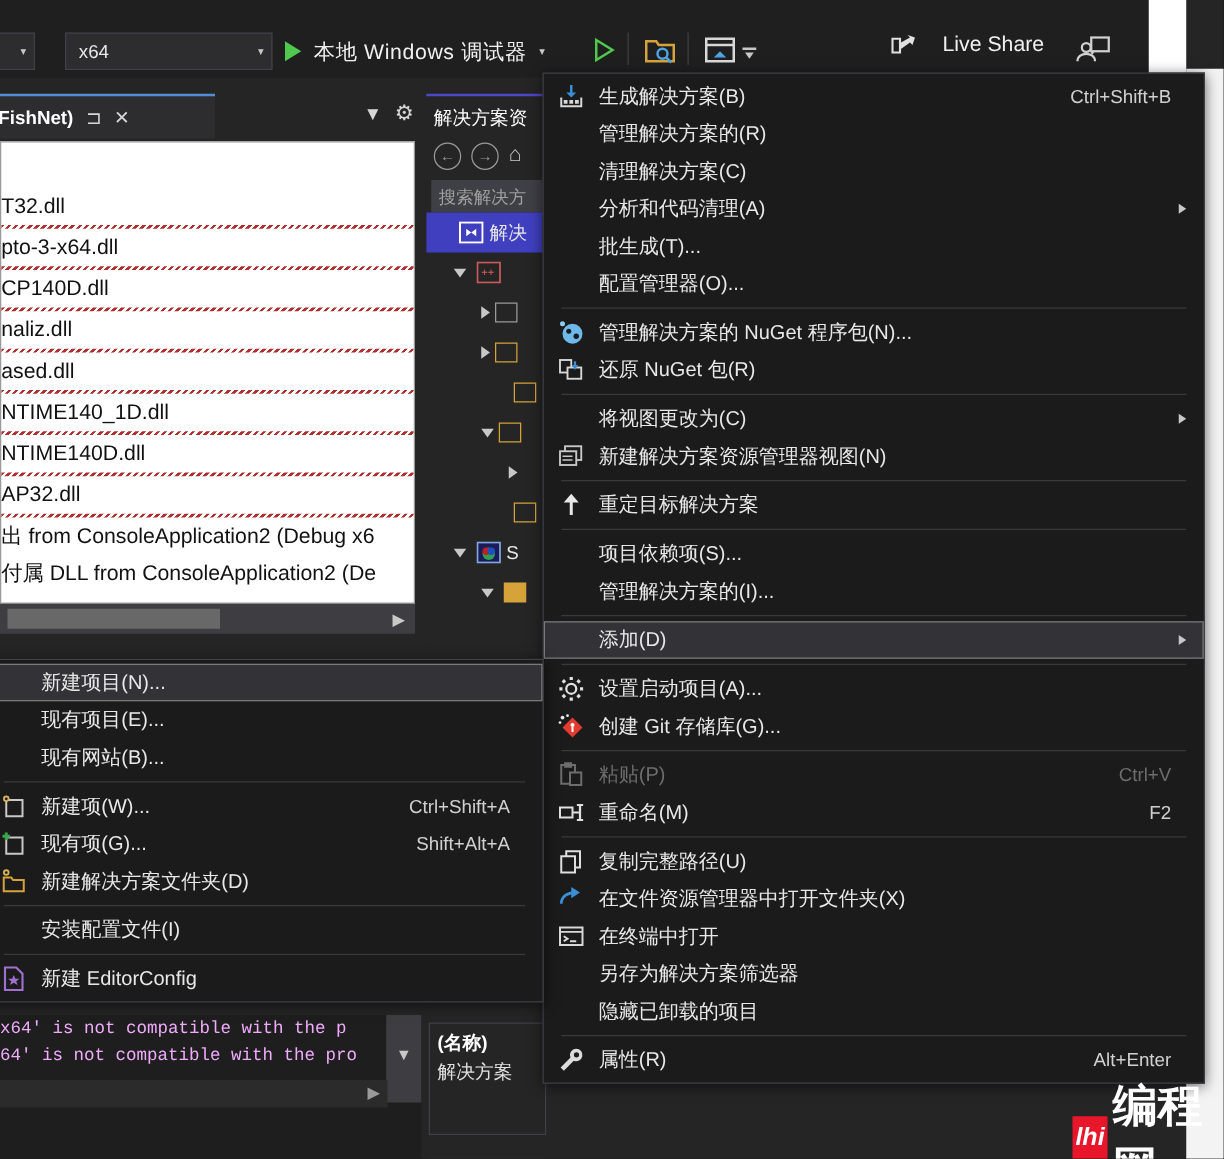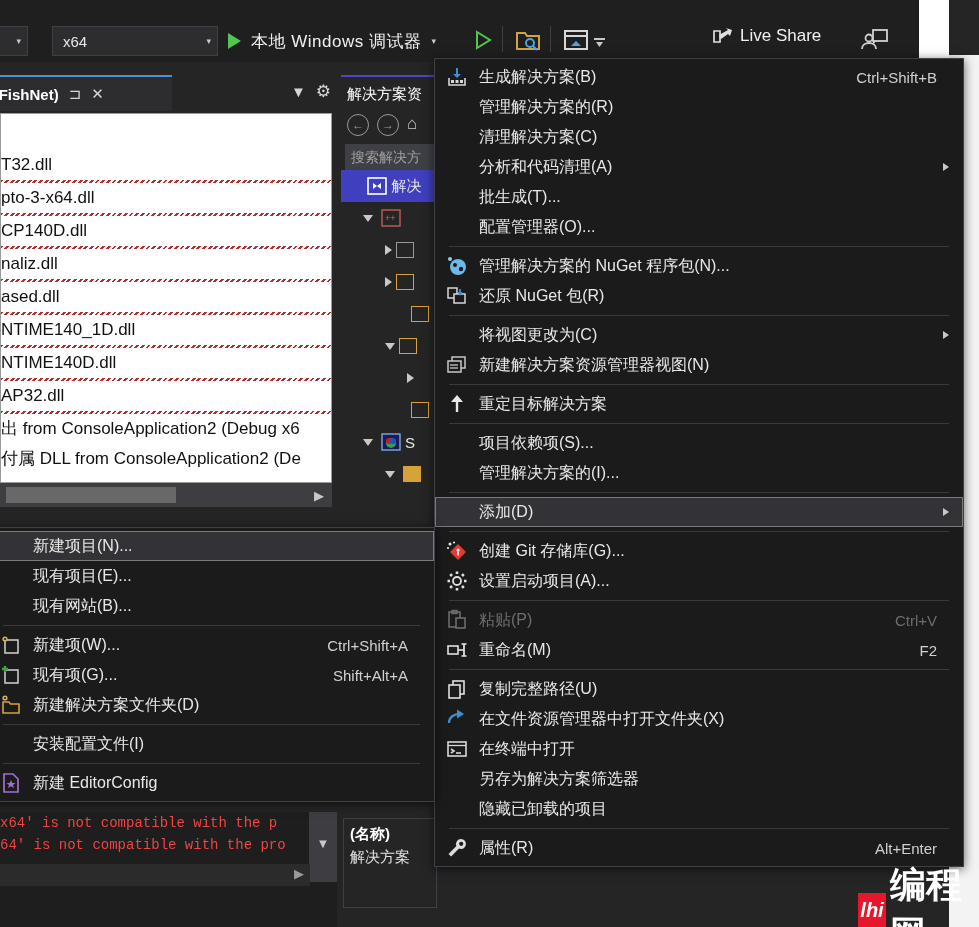--- a/index.html
+++ b/index.html
@@ -31,21 +31,21 @@
     width: 0; height: 0; border-left: 13px solid #4ec94e;
     border-top: 8px solid transparent; border-bottom: 8px solid transparent;
   }
   .run-label { color: #f0f0f0; font-size: 17px; margin-left: 10px; letter-spacing: .5px;}
   .run-caret { color: #c8c8c8; font-size: 9px; margin-left: 10px; }
 
   .tb-icon { position: absolute; top: 24px; height: 32px; width: 32px; }
   .tb-sep { position: absolute; top: 26px; width: 1px; height: 26px; background: #3f3f46; }
 
   .live-share { position: absolute; left: 710px; top: 24px; display: flex; align-items: center; }
-  .live-share .ls-label { color: #f0f0f0; font-size: 17px; margin-left: 6px; }
+  .live-share .ls-label { color: #f0f0f0; font-size: 17px; margin-left: 20px; }
 
   
   .left-tabstrip {
     position: absolute; left: 0; top: 75px; width: 337px; height: 38px;
     background: #252526;
   }
   .left-tab {
     position: absolute; left: -40px; top: 0; height: 36px; width: 212px;
     background: #2d2d30; border-top: 2px solid #4f8fd6;
     display: flex; align-items: center; padding: 0 8px 0 12px;
@@ -91,21 +91,21 @@
   .se-row { height: 32px; display: flex; align-items: center; white-space: nowrap; color: #e6e6e6; font-size: 15px; }
   .se-row.sel { background: #3f3fbf; }
   .arrow-r { width: 0;height:0;border-left:7px solid #c8c8c8;border-top:5px solid transparent;border-bottom:5px solid transparent; }
   .arrow-d { width: 0;height:0;border-top:7px solid #c8c8c8;border-left:5px solid transparent;border-right:5px solid transparent; }
   .ico-box { width: 18px; height: 16px; border: 1.5px solid #d6a23a; margin: 0 4px; }
 
   
   .err-area {
     position: absolute; left: 0; top: 812px; width: 337px; height: 115px; background: #1e1e1e;
   }
-  .err-line { color: #ef4444; font-family: "Liberation Mono", "DejaVu Sans Mono", monospace; font-size: 14px; white-space: nowrap; height: 22px; line-height: 22px;}
+  .err-line { color: #f0abfc; font-family: "Liberation Mono", "DejaVu Sans Mono", monospace; font-size: 14px; white-space: nowrap; height: 22px; line-height: 22px;}
   .err-scroll-v { position: absolute; right: 0; top: 0; width: 28px; height: 70px; background: #3e3e42; }
   .err-scroll-h { position: absolute; left: 0; top: 52px; width: 310px; height: 22px; background: #2b2b2b; }
 
   
   .props {
     position: absolute; left: 343px; top: 818px; width: 94px; height: 90px;
     background: #252526; border: 1px solid #3f3f46; padding: 6px 0 0 6px;
   }
   .props .p-name { color: #fff; font-size: 15px; font-weight: bold; white-space: nowrap;}
   .props .p-val { color: #e0e0e0; font-size: 15px; white-space: nowrap; margin-top: 4px;}
@@ -430,53 +430,53 @@
         <span class="mi-icon"></span>
         <span class="mi-label">管理解决方案的(I)...</span>
       </div>
       <div class="msep"></div>
       <div class="mi hot">
         <span class="mi-icon"></span>
         <span class="mi-label">添加(D)</span>
         <span class="mi-sub"></span>
       </div>
       <div class="msep"></div>
-      <div class="mi">
-        <span class="mi-icon">
-          <svg width="22" height="22" viewBox="0 0 22 22">
-            <g fill="#e8e8e8">
-              <circle cx="4" cy="4" r="1.5"></circle>
-              <circle cx="8" cy="2.5" r="1.1"></circle>
-              <circle cx="2" cy="8" r="1.1"></circle>
-            </g>
-            <path d="M12 4l8 8-8 8-8-8z" fill="#e33b2f"></path>
-            <circle cx="12" cy="10" r="1.6" fill="#fff"></circle>
-            <path d="M12 11.5v4" stroke="#fff" stroke-width="1.6"></path>
-          </svg>
-        </span>
-        <span class="mi-label">创建 Git 存储库(G)...</span>
-      </div>
       <div class="mi">
         <span class="mi-icon">
           <svg width="22" height="22" viewBox="0 0 22 22">
             <circle cx="11" cy="11" r="4" fill="none" stroke="#e0e0e0" stroke-width="1.8"></circle>
             <g stroke="#e0e0e0" stroke-width="2.6">
               <line x1="11" y1="1.5" x2="11" y2="4"></line>
               <line x1="11" y1="18" x2="11" y2="20.5"></line>
               <line x1="1.5" y1="11" x2="4" y2="11"></line>
               <line x1="18" y1="11" x2="20.5" y2="11"></line>
               <line x1="4.2" y1="4.2" x2="6" y2="6"></line>
               <line x1="16" y1="16" x2="17.8" y2="17.8"></line>
               <line x1="17.8" y1="4.2" x2="16" y2="6"></line>
               <line x1="6" y1="16" x2="4.2" y2="17.8"></line>
             </g>
           </svg>
         </span>
         <span class="mi-label">设置启动项目(A)...</span>
       </div>
+      <div class="mi">
+        <span class="mi-icon">
+          <svg width="22" height="22" viewBox="0 0 22 22">
+            <g fill="#e8e8e8">
+              <circle cx="4" cy="4" r="1.5"></circle>
+              <circle cx="8" cy="2.5" r="1.1"></circle>
+              <circle cx="2" cy="8" r="1.1"></circle>
+            </g>
+            <path d="M12 4l8 8-8 8-8-8z" fill="#e33b2f"></path>
+            <circle cx="12" cy="10" r="1.6" fill="#fff"></circle>
+            <path d="M12 11.5v4" stroke="#fff" stroke-width="1.6"></path>
+          </svg>
+        </span>
+        <span class="mi-label">创建 Git 存储库(G)...</span>
+      </div>
       <div class="msep"></div>
       <div class="mi disabled">
         <span class="mi-icon">
           <svg width="22" height="22" viewBox="0 0 22 22">
             <rect x="3" y="3" width="11" height="15" fill="none" stroke="#6d6d6d" stroke-width="1.6"></rect>
             <rect x="6" y="1.5" width="5" height="3" fill="none" stroke="#6d6d6d" stroke-width="1.4"></rect>
             <rect x="10" y="9" width="9" height="10" fill="#1b1b1c" stroke="#6d6d6d" stroke-width="1.6"></rect>
           </svg>
         </span>
         <span class="mi-label">粘贴(P)</span>

